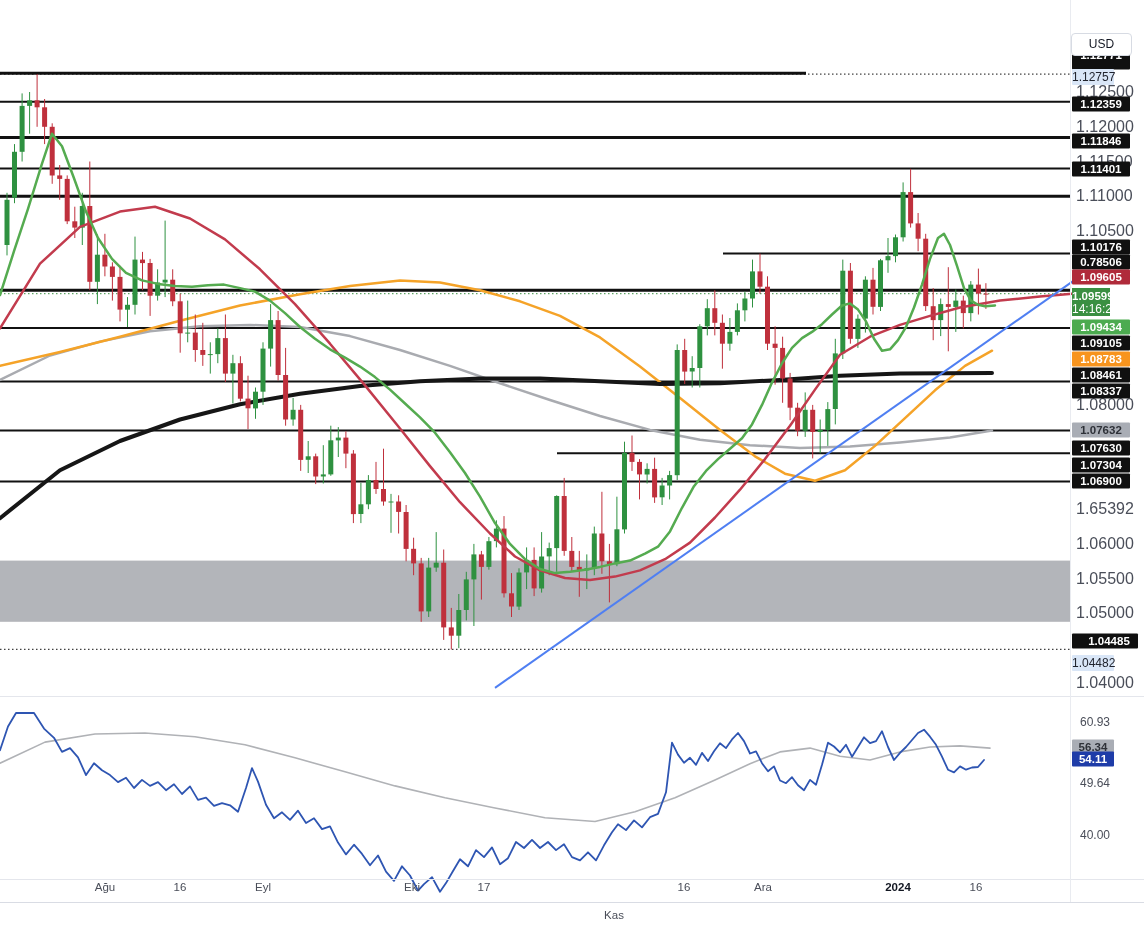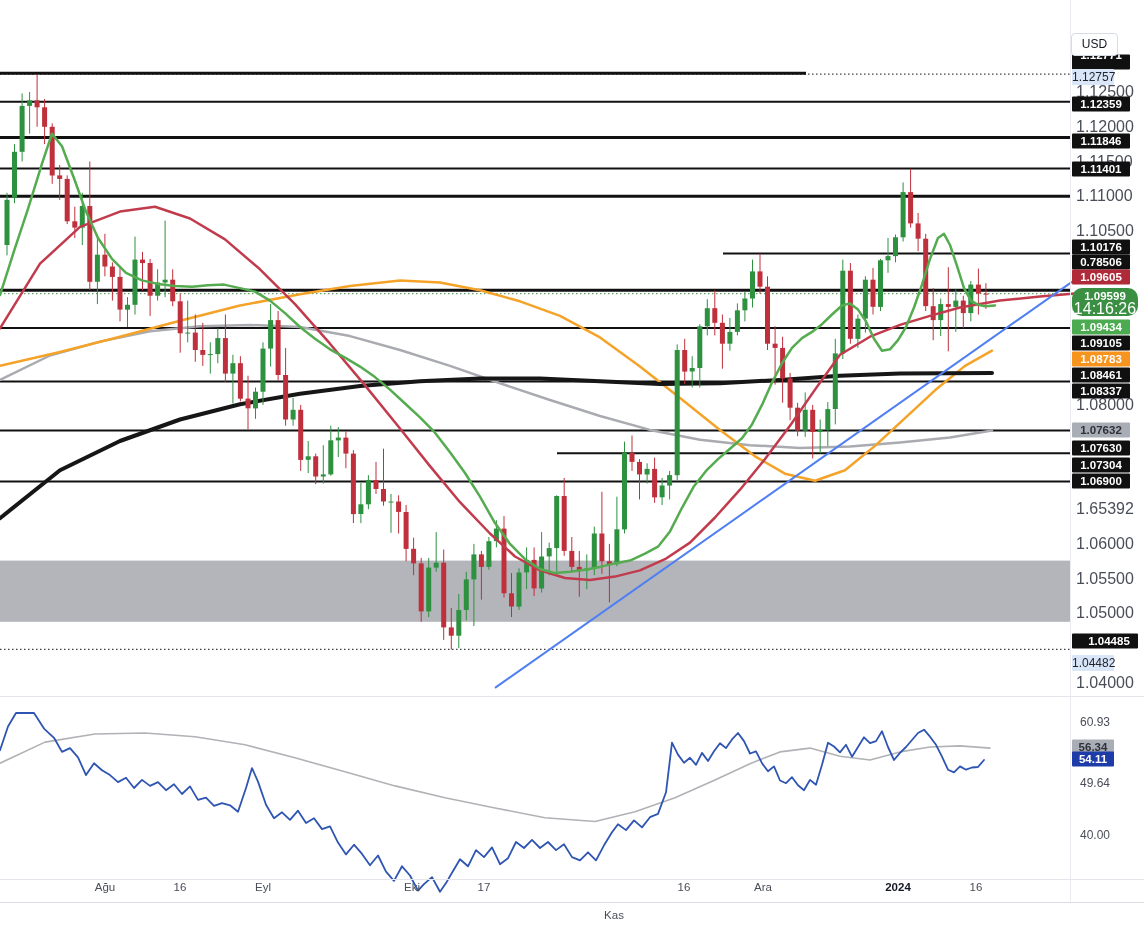--- a/index.html
+++ b/index.html
@@ -6,29 +6,29 @@
     font-family:"Liberation Sans","DejaVu Sans",sans-serif;}
   #stage{position:relative;width:1144px;height:939px;background:#fff;}
   #chart-svg{position:absolute;left:0;top:0;}
   .axis-label{position:absolute;left:1076px;width:52px;text-align:left;font-size:16px;color:#4a4e59;
     transform:translateY(-50%);white-space:nowrap;}
   .rsi-plain{position:absolute;left:1080px;font-size:12px;color:#4a4e59;transform:translateY(-50%);}
   .tag{position:absolute;left:1072px;width:58px;height:15px;line-height:15px;text-align:center;
     font-size:11.5px;font-weight:700;transform:translateY(-50%);border-radius:1px;}
   .tag.clip{overflow:hidden;}
   .tag.clip span{position:relative;top:-7px;display:block;}
-  .price-box{position:absolute;left:1072px;width:66px;text-align:center;color:#fff;border-radius:10px;}
+  .price-box{position:absolute;left:1072px;width:38px;text-align:center;color:#fff;border-radius:0;}
   .price-box .p{font-size:11.5px;font-weight:700;line-height:14px;padding-top:1px;}
-  .price-box .s{font-size:16px;line-height:12px;padding-bottom:1px;}
+  .price-box .s{font-size:12px;line-height:12px;padding-bottom:1px;}
   .hl-row{position:absolute;height:16px;}
   .hl-row .val{position:absolute;left:1072px;width:42px;height:16px;line-height:16px;text-align:center;
     background:#d9e6f7;color:#21242e;font-size:12px;border-radius:1px;}
   .time-label{position:absolute;top:881px;font-size:11.5px;color:#4a4e59;transform:translateX(-50%);}
   .time-label.bold{font-weight:700;color:#131722;}
-  #usd-button{position:absolute;left:1071px;top:33px;width:47px;height:23px;background:#fff;
+  #usd-button{position:absolute;left:1071px;top:33px;width:61px;height:23px;background:#fff;
     border:1px solid #d7dbe3;border-radius:4px;font-size:12px;color:#131722;text-align:center;
     line-height:21px;box-sizing:border-box;cursor:pointer;}
 </style>
 </head>
 <body>
 
 <div id="stage">
   <svg id="chart-svg" width="1144" height="939">
       <rect x="0" y="560.6" width="1070" height="61.2" fill="#b3b5ba"></rect>
       <line x1="0" y1="73.2" x2="806" y2="73.2" stroke="#111111" stroke-width="3"></line>

